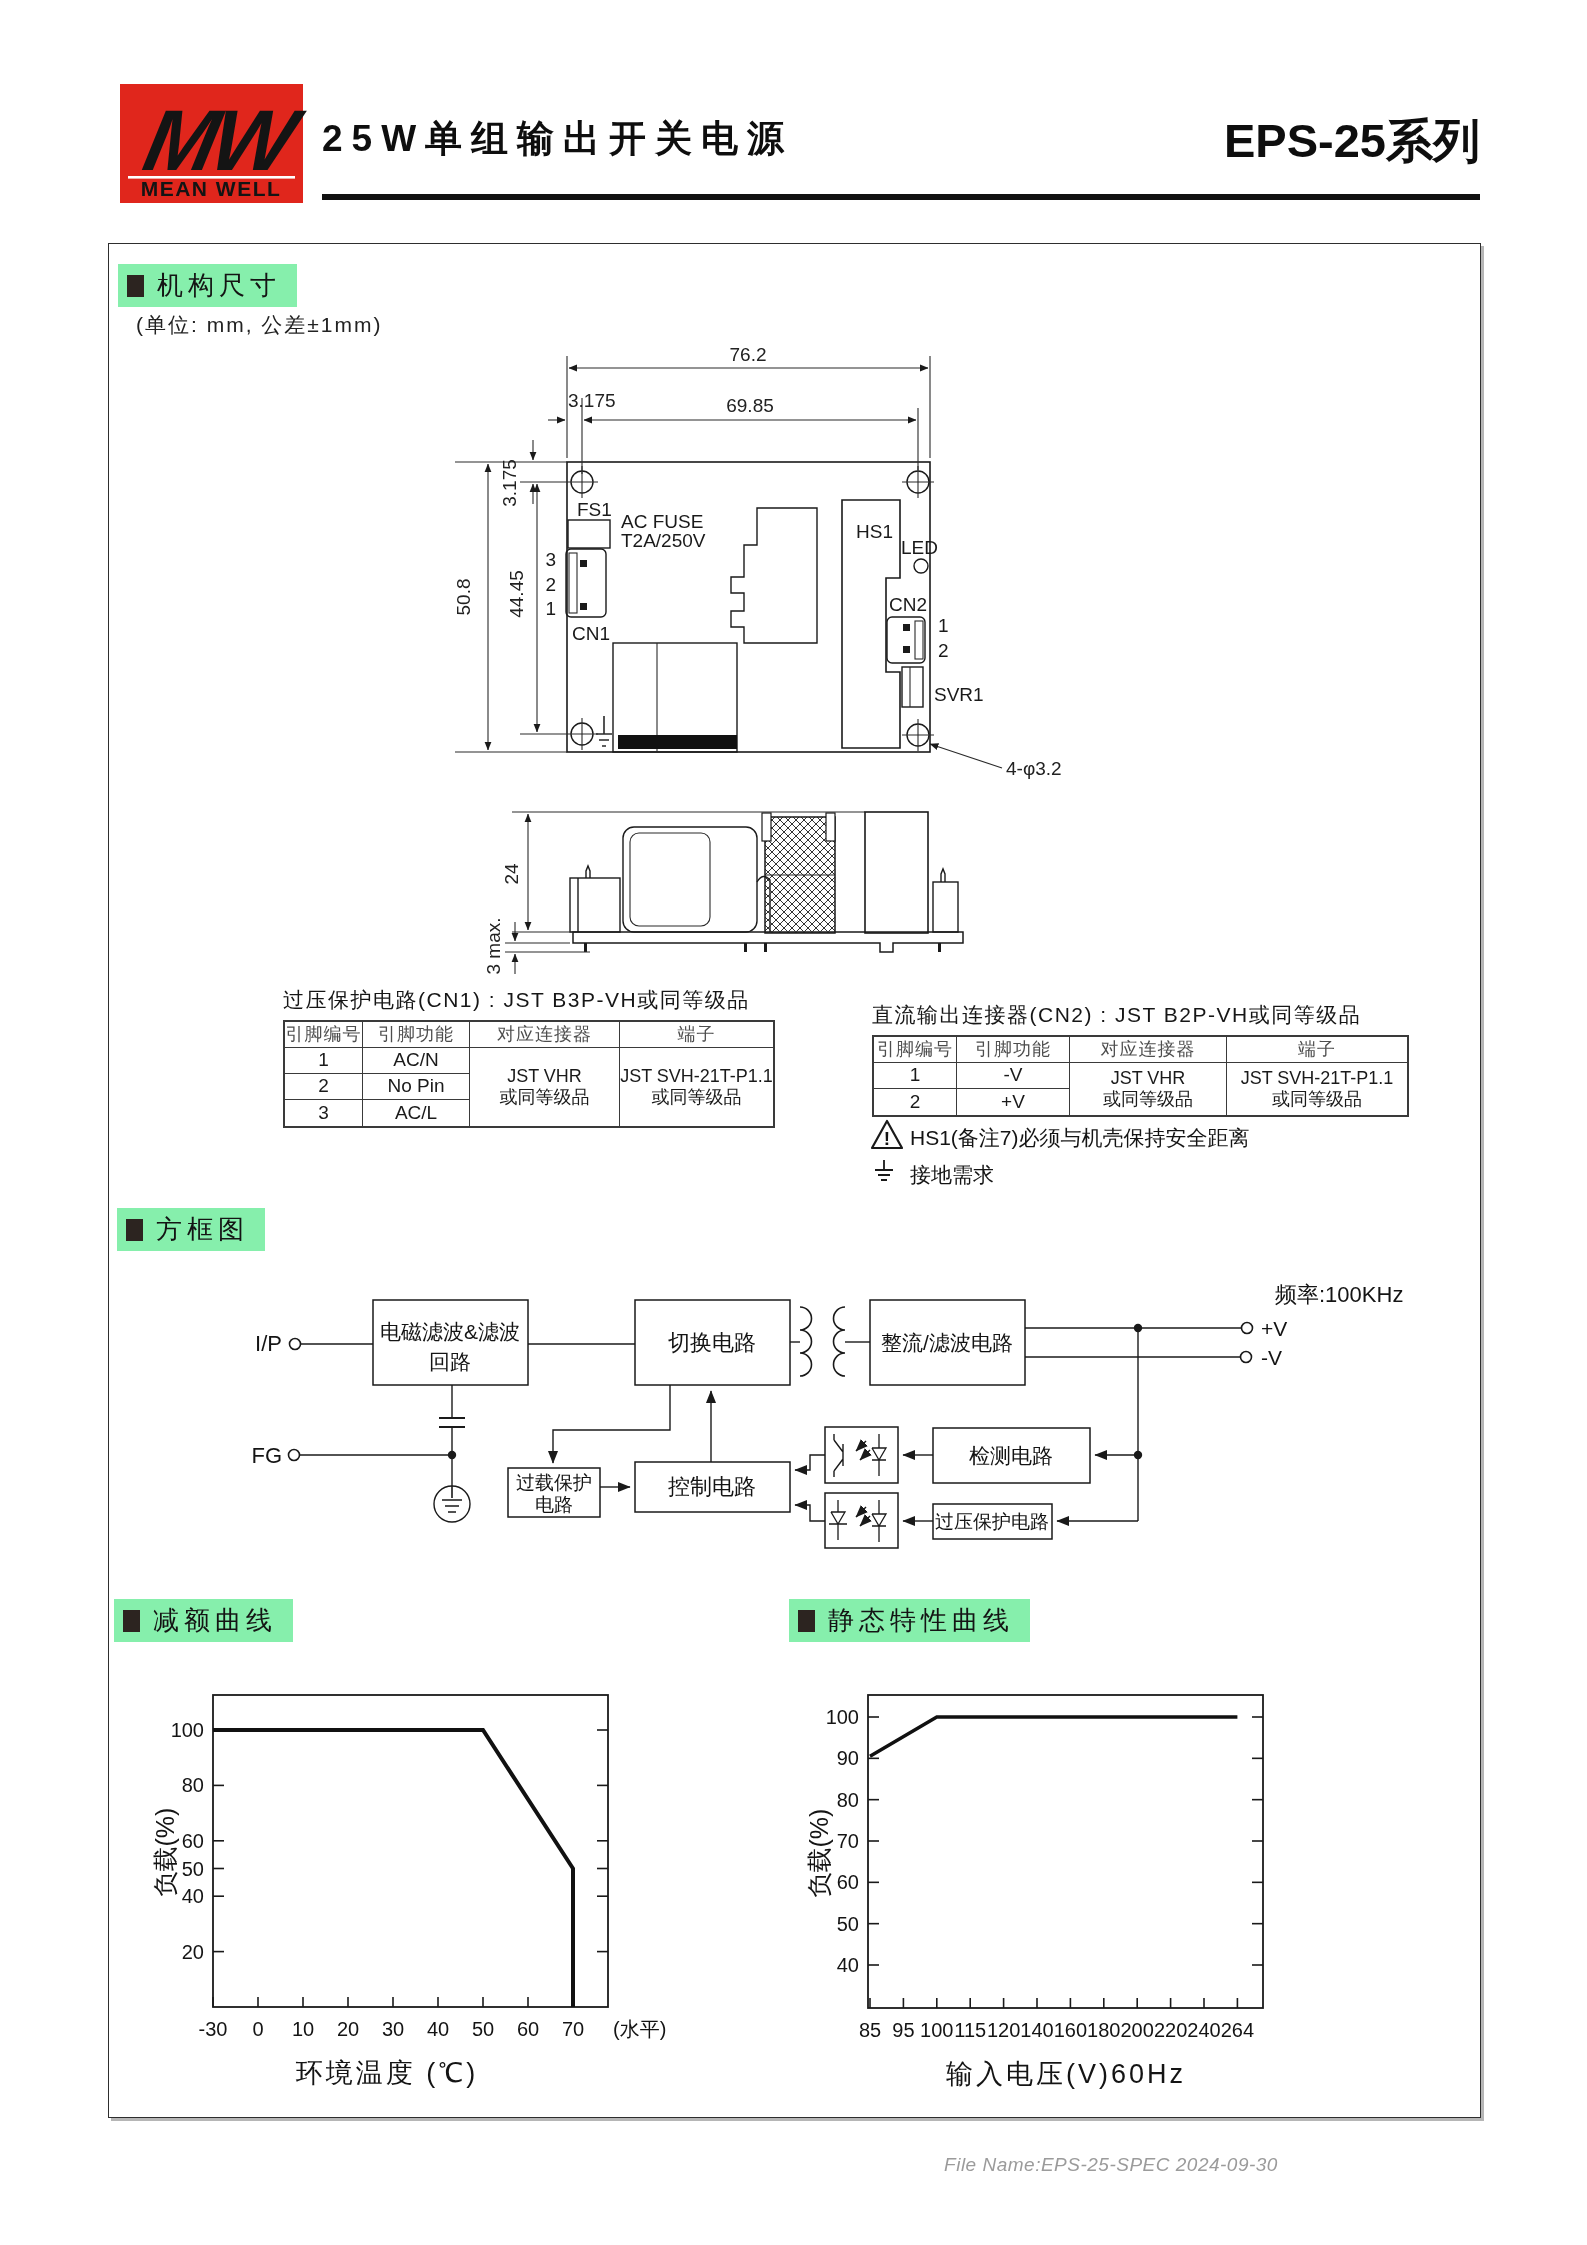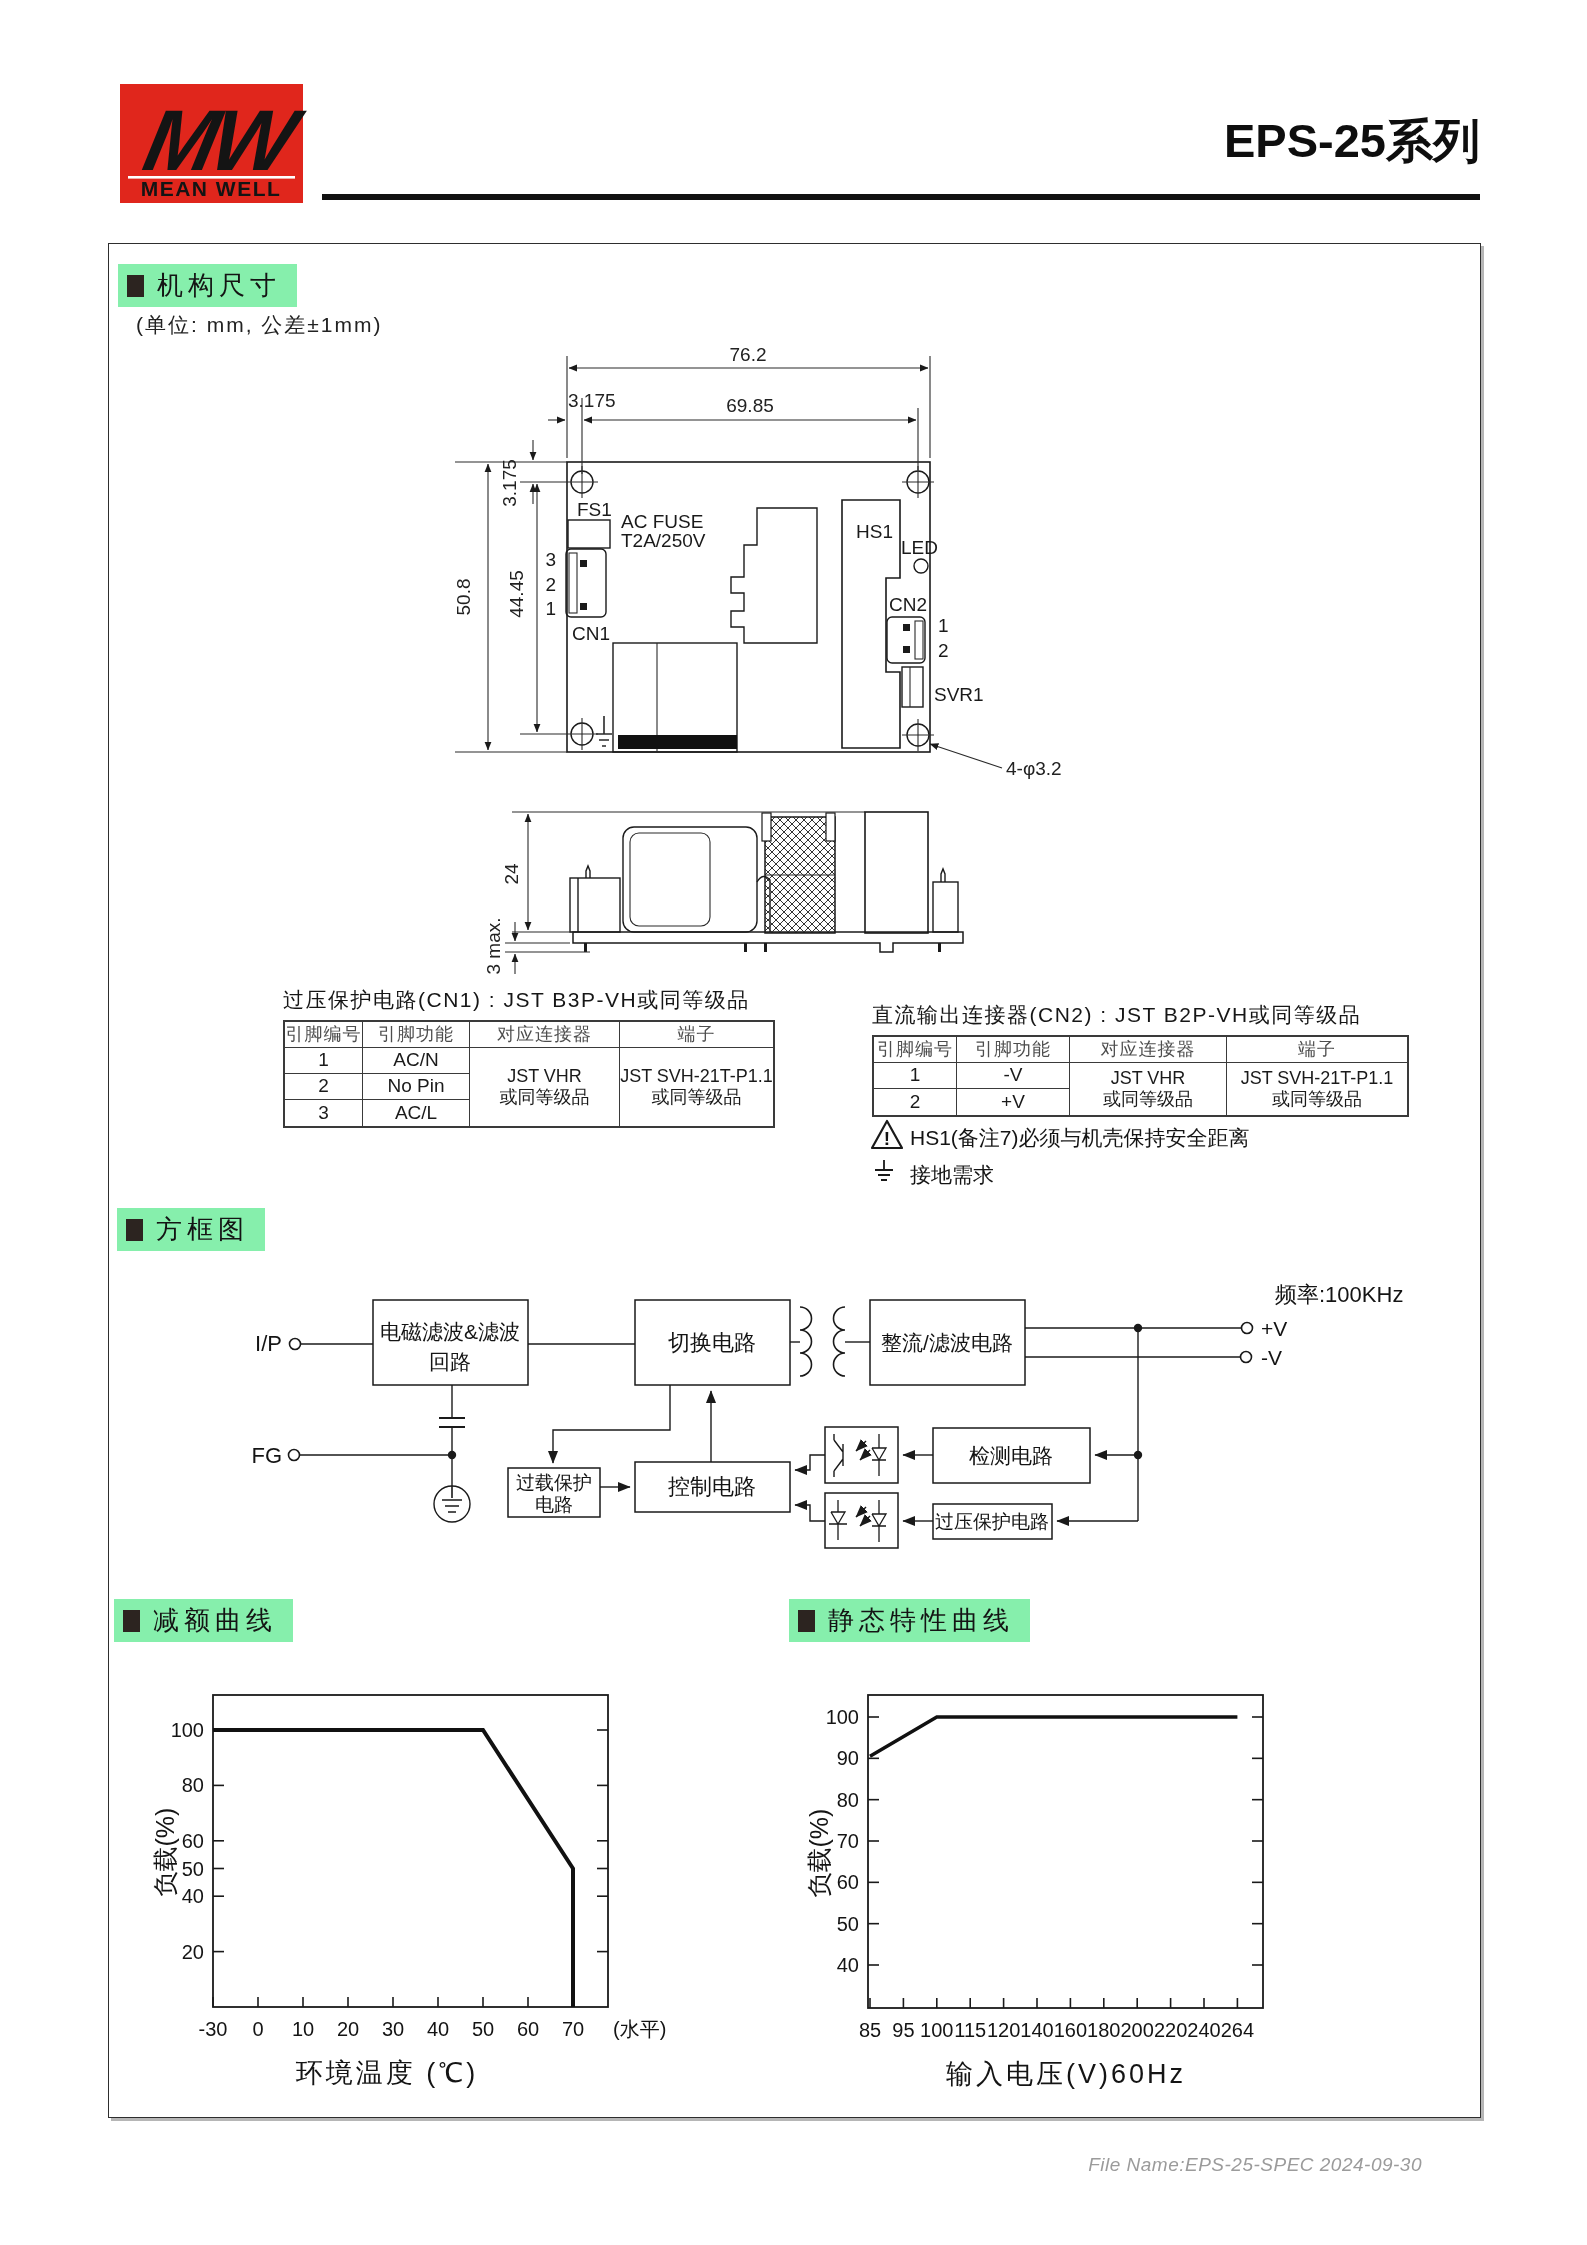--- a/index.html
+++ b/index.html
@@ -30,35 +30,36 @@
             display:flex;flex-direction:column;align-items:center;justify-content:center;
             font-size:19px;line-height:1.18;text-align:center;}
   .grid>div.lc{border-right:none;}
   .grid>div.lr{border-bottom:none;}
   .grid .hd{color:#4d4d4d;font-size:18px;letter-spacing:1px;}
   #cn1 .grid{grid-template-columns:78px 107px 150px 153px;grid-auto-rows:26px;}
   #cn2 .grid{grid-template-columns:83px 113px 157px 180px;grid-auto-rows:26px;}
   .mrg{font-size:18px !important;}
   #cn1 .m1{grid-area:2/3/5/4;}  #cn1 .m2{grid-area:2/4/5/5;}
   #cn2 .m1{grid-area:2/3/4/4;}  #cn2 .m2{grid-area:2/4/4/5;}
-  #footer{position:absolute;left:800px;top:2154px;width:622px;text-align:right;
+  #footer{position:absolute;left:800px;top:2154px;width:622px;text-align:center;
           font-style:italic;font-size:19px;color:#9b9b9b;letter-spacing:.5px;}
 </style>
 </head>
 <body>
 
 <div id="page">
 
   <svg style="left:120px;top:84px" width="183" height="119" viewBox="0 0 183 119">
     <rect x="0" y="0" width="183" height="119" fill="#e0261c"></rect>
     <text x="110" y="86" transform="skewX(-12)" text-anchor="middle" font-size="86" font-weight="bold" font-style="italic" fill="#ffffff" letter-spacing="-5">MW</text>
     <rect x="8" y="92" width="167" height="2.6" fill="#ffffff"></rect>
     <text x="91" y="112" text-anchor="middle" font-size="21" font-weight="bold" fill="#ffffff" letter-spacing="1.5">MEAN WELL</text>
   </svg>
 
+  <div id="title">25W单组输出开关电源</div>
   <div id="series">EPS-25系列</div>
   <div id="rule"></div>
   <div id="border-box"></div>
 
   <div class="sec" style="left:118px;top:264px">
     <span class="sq"></span>
     <span>机构尺寸</span>
   </div>
   <div id="unit-note">(单位: mm, 公差±1mm)</div>
 

